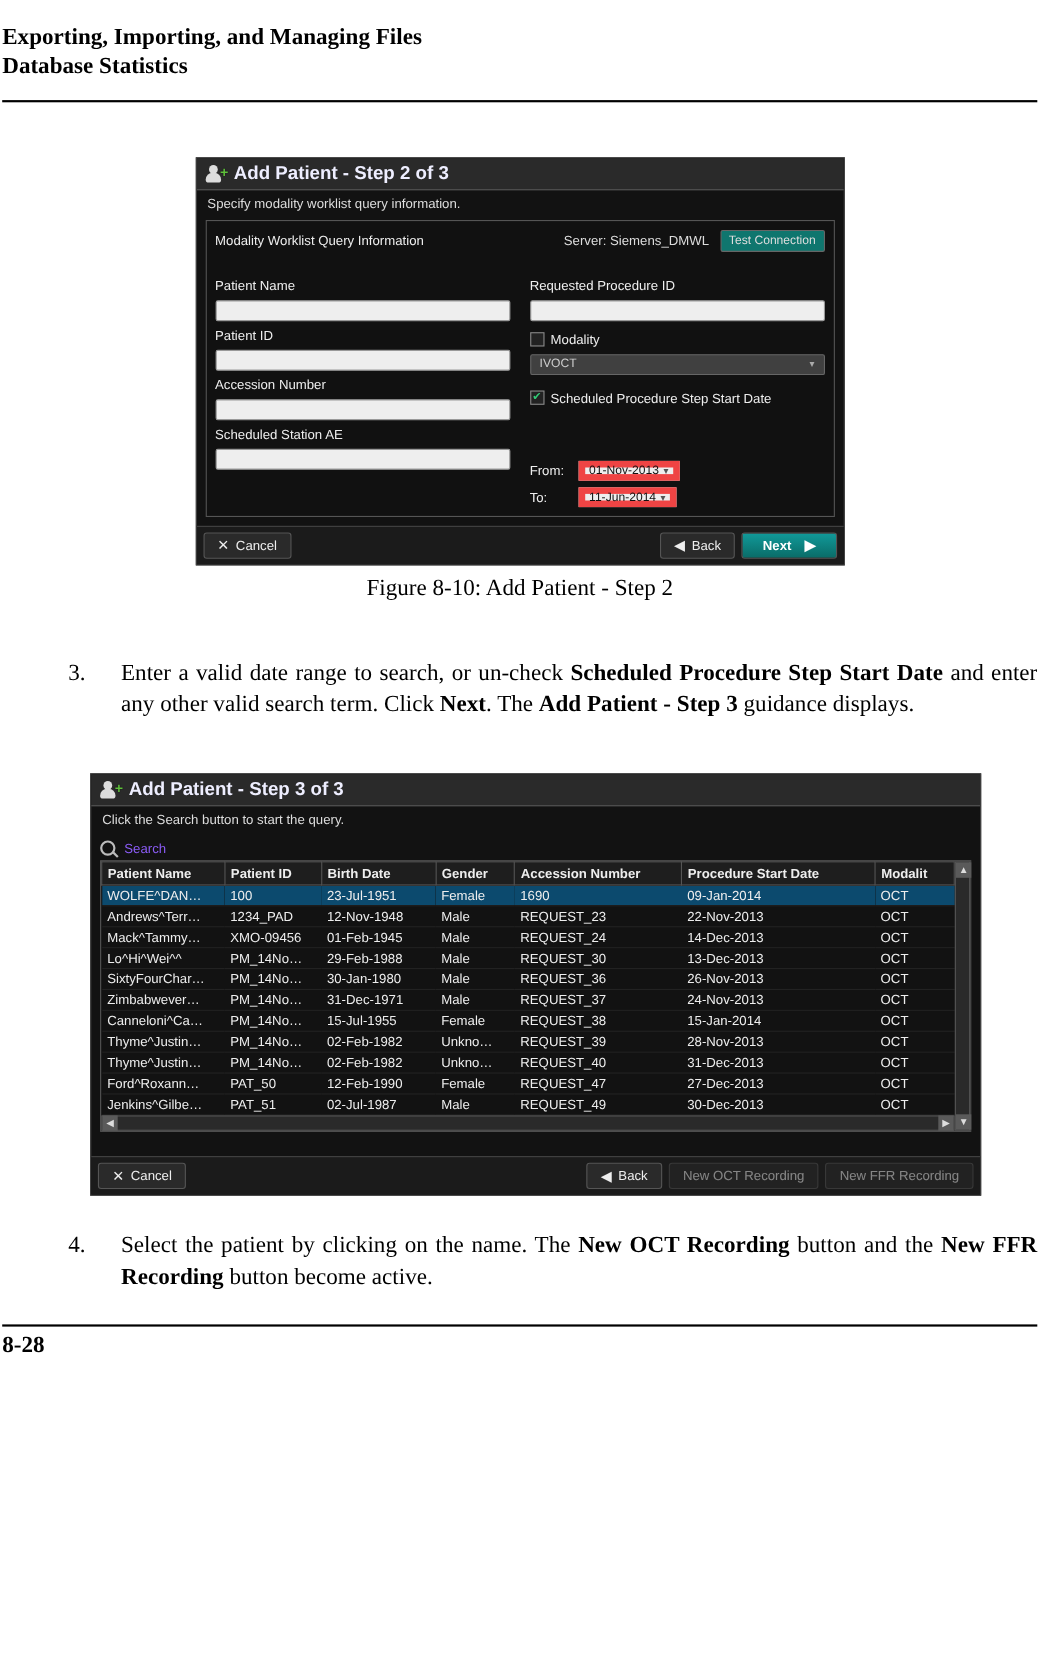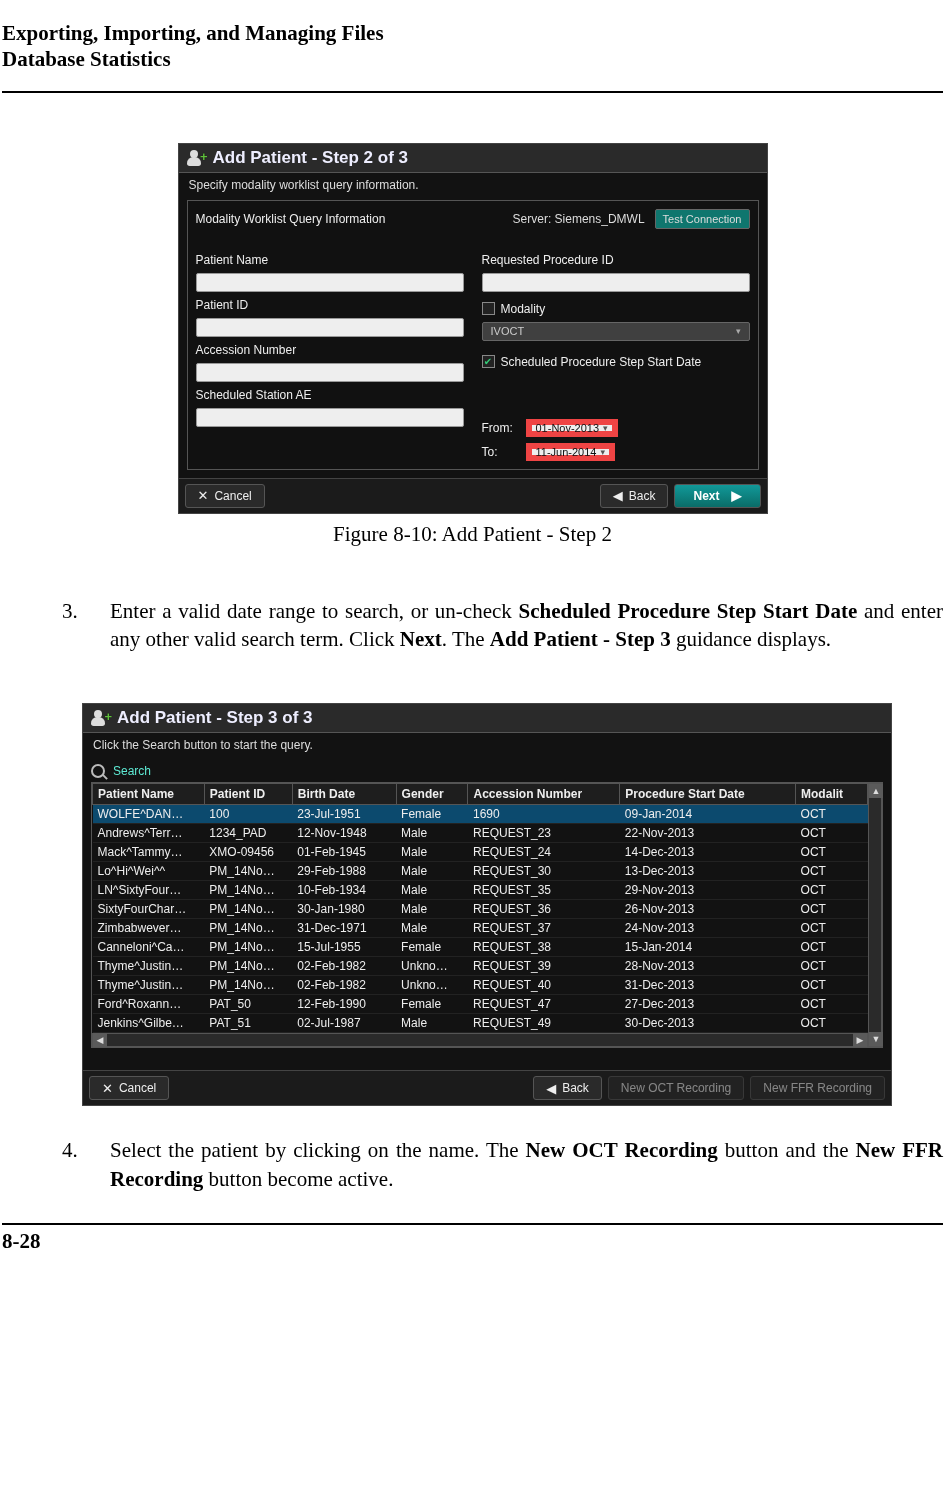--- a/index.html
+++ b/index.html
@@ -45,21 +45,21 @@
   .datebox { display:inline-flex; align-items:center; background:#eee; border:6px solid #ef4444; color:#111; font-size:11px; padding:1px 4px; height:18px; }
   .date-arrow { margin-left:4px; color:#555; font-size:9px; }
   .dlg-bottom { display:flex; align-items:center; gap:6px; background:#1b1b1b; border-top:1px solid #444; padding:5px 6px; }
   .bot-btn { display:flex; align-items:center; gap:6px; background:#2a2a2a; border:1px solid #555; color:#eee; font-size:12px; padding:4px 12px; border-radius:3px; }
   .bot-next { background:linear-gradient(#199, #0a6c68); color:#fff; font-weight:600; margin-left:auto; padding:4px 18px; }
   .glyph { font-size:13px; line-height:1; }
   .spacer-flex { flex:1; }
 
   
   .shot2 .table-wrap { border:1px solid #555; margin:0 8px 4px 8px; }
-  .search-bar { display:flex; align-items:center; gap:8px; padding:4px 8px; color:#5eead4; font-size:12px; }
+  .search-bar { display:flex; align-items:center; gap:8px; padding:4px 8px; color:#8b5cf6; font-size:12px; }
   .search-icon { width:14px;height:14px; border:2px solid #bbb; border-radius:50%; position:relative; }
   .search-icon::after { content:""; position:absolute; width:6px; height:2px; background:#bbb; transform:rotate(45deg); bottom:-2px; right:-5px; }
   .tbl { width:100%; border-collapse:collapse; font-size:12px; color:#eee; table-layout:fixed; }
   .tbl th { background:#1e1e1e; border:1px solid #555; padding:3px 5px; font-weight:600; text-align:left; white-space:nowrap; }
   .tbl td { border-bottom:1px solid #222; padding:2px 5px; white-space:nowrap; overflow:hidden; text-overflow:ellipsis; }
   .tbl tr.sel td { background:#0c4a6e; }
   .scroll-v { width:14px; background:#2a2a2a; border:1px solid #555; }
   .scroll-h { height:14px; background:#2a2a2a; border:1px solid #555; display:flex; align-items:center; }
   .scroll-btn { width:14px; height:14px; background:#5a5a5a; display:flex; align-items:center; justify-content:center; color:#ddd; font-size:9px; }
   .disabled { opacity:.5; }
@@ -245,29 +245,20 @@
               <tr>
                 <td>Lo^Hi^Wei^^</td>
                 <td>PM_14No…</td>
                 <td>29-Feb-1988</td>
                 <td>Male</td>
                 <td>REQUEST_30</td>
                 <td>13-Dec-2013</td>
                 <td>OCT</td>
               </tr>
               <tr>
-                <td>LN^SixtyFour…</td>
-                <td>PM_14No…</td>
-                <td>10-Feb-1934</td>
-                <td>Male</td>
-                <td>REQUEST_35</td>
-                <td>29-Nov-2013</td>
-                <td>OCT</td>
-              </tr>
-              <tr>
                 <td>SixtyFourChar…</td>
                 <td>PM_14No…</td>
                 <td>30-Jan-1980</td>
                 <td>Male</td>
                 <td>REQUEST_36</td>
                 <td>26-Nov-2013</td>
                 <td>OCT</td>
               </tr>
               <tr>
                 <td>Zimbabwever…</td>

